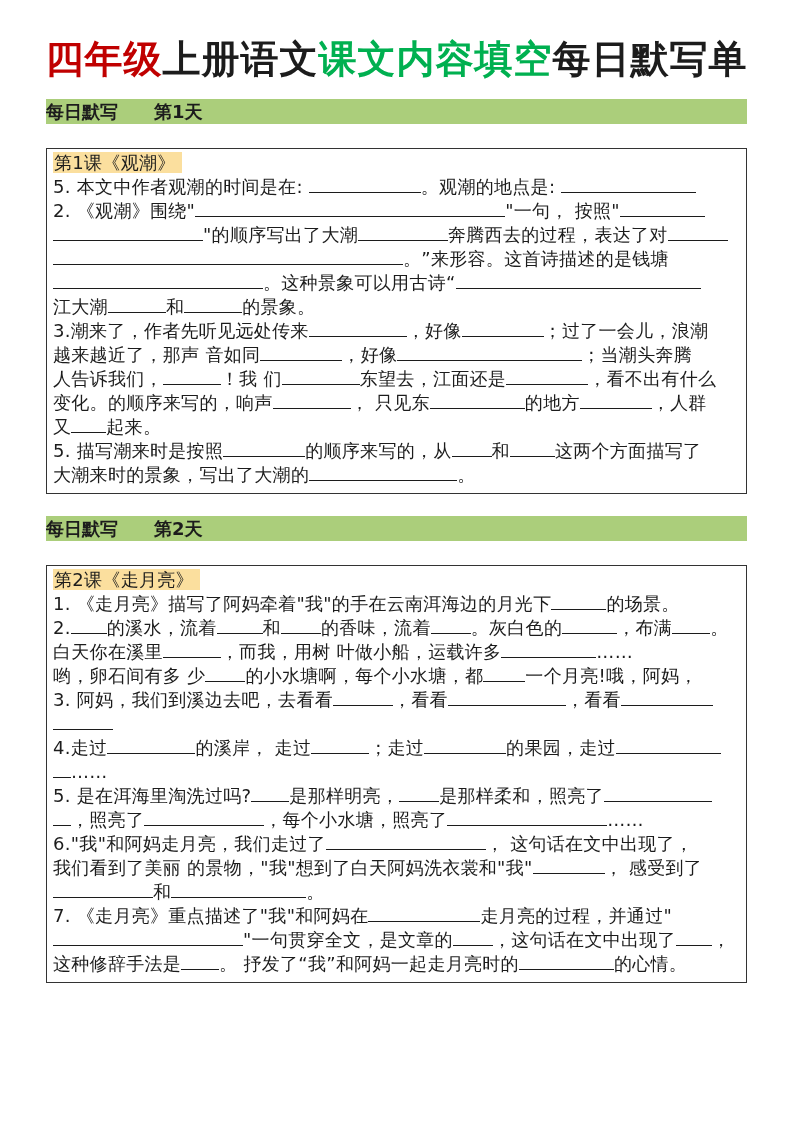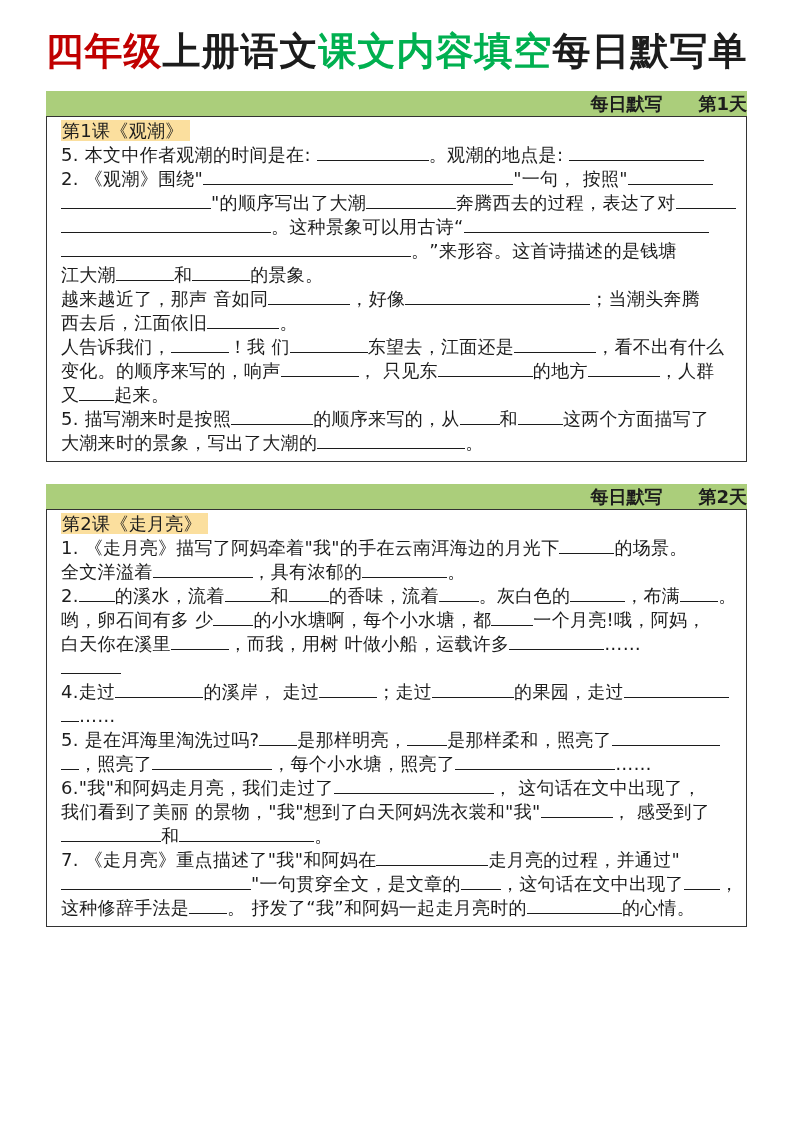--- a/index.html
+++ b/index.html
@@ -5,46 +5,47 @@
   html,body{margin:0;padding:0;background:#ffffff;}
   .page{
     position:relative;
     width:793px;height:1122px;
     background:#fff;
     font-family:"DejaVu Sans",sans-serif;
     color:var(--text,#1c1c1c);
     overflow:hidden;
   }
   .title{
-    margin:4px;
+    margin:12px;
     padding-top:24px;
     text-align:center;
     font-size:38px;
     font-weight:700;
     letter-spacing:1px;
     line-height:1.25;
   }
   .content{margin:0 46px;}
   .day-bar{
     margin-top:15px;
     background:var(--bar-bg,#abce7b);
     height:25px;
     line-height:25px;
-    text-align:right;
+    text-align:left;
     font-size:18px;
     font-weight:700;
     color:#1c1c1c;
   }
   .section + .section .day-bar{margin-top:22px;}
   .qbox{
     border:1.6px solid var(--border,#333);
-    padding:2px 6px 6px 14px;
+    padding:2px 6px 6px 6px;
     font-size:18px;
     line-height:24px;
     letter-spacing:0.3px;
+    margin-top:24px;
   }
   .line{min-height:24px;white-space:nowrap;}
   .lesson-title{
     background:var(--highlight-bg,#fbdf9e);
     padding:0 6px 0 1px;
     font-weight:500;
   }
   .blank{
     display:inline-block;
     height:16px;
@@ -59,41 +60,41 @@
 <div class="page">
   <h1 class="title" id="page-title"><span style="color: rgb(192, 0, 0);">四年级</span><span style="color: rgb(28, 28, 28);">上册语文</span><span style="color: rgb(0, 176, 80);">课文内容填空</span><span style="color: rgb(28, 28, 28);">每日默写单</span></h1>
   <div class="content" id="sections">
       <div class="section">
         <div class="day-bar"><span>每日默写　　第1天</span></div>
         <div class="qbox">
           <div class="line"><span class="lesson-title">第1课《观潮》</span></div>
           <div class="line"><span class="tseg">5. 本文中作者观潮的时间是在: </span><span class="blank" style="width: 112px;"></span><span class="tseg">。观潮的地点是: </span><span class="blank" style="width: 135px;"></span></div>
           <div class="line"><span class="tseg">2. 《观潮》围绕"</span><span class="blank" style="width: 310px;"></span><span class="tseg">"一句， 按照"</span><span class="blank" style="width: 85px;"></span></div>
           <div class="line"><span class="blank" style="width: 150px;"></span><span class="tseg">"的顺序写出了大潮</span><span class="blank" style="width: 90px;"></span><span class="tseg">奔腾西去的过程，表达了对</span><span class="blank" style="width: 60px;"></span></div>
+          <div class="line"><span class="blank" style="width: 350px;"></span><span class="tseg">。”来形容。这首诗描述的是钱塘</span></div>
           <div class="line"><span class="blank" style="width: 210px;"></span><span class="tseg">。这种景象可以用古诗“</span><span class="blank" style="width: 245px;"></span></div>
-          <div class="line"><span class="blank" style="width: 350px;"></span><span class="tseg">。”来形容。这首诗描述的是钱塘</span></div>
           <div class="line"><span class="tseg">江大潮</span><span class="blank" style="width: 58px;"></span><span class="tseg">和</span><span class="blank" style="width: 58px;"></span><span class="tseg">的景象。</span></div>
+          <div class="line"><span class="tseg">3.潮来了，作者先听见远处传来</span><span class="blank" style="width: 98px;"></span><span class="tseg">，好像</span><span class="blank" style="width: 82px;"></span><span class="tseg">；过了一会儿，浪潮</span></div>
           <div class="line"><span class="tseg">越来越近了，那声 音如同</span><span class="blank" style="width: 82px;"></span><span class="tseg">，好像</span><span class="blank" style="width: 185px;"></span><span class="tseg">；当潮头奔腾</span></div>
-          <div class="line"><span class="tseg">西去后，江面依旧</span><span class="blank" style="width: 72px;"></span><span class="tseg">。</span></div>
           <div class="line"><span class="tseg">人告诉我们，</span><span class="blank" style="width: 58px;"></span><span class="tseg">！我 们</span><span class="blank" style="width: 78px;"></span><span class="tseg">东望去，江面还是</span><span class="blank" style="width: 82px;"></span><span class="tseg">，看不出有什么</span></div>
           <div class="line"><span class="tseg">变化。的顺序来写的，响声</span><span class="blank" style="width: 78px;"></span><span class="tseg">， 只见东</span><span class="blank" style="width: 95px;"></span><span class="tseg">的地方</span><span class="blank" style="width: 72px;"></span><span class="tseg">，人群</span></div>
           <div class="line"><span class="tseg">又</span><span class="blank" style="width: 35px;"></span><span class="tseg">起来。</span></div>
           <div class="line"><span class="tseg">5. 描写潮来时是按照</span><span class="blank" style="width: 82px;"></span><span class="tseg">的顺序来写的，从</span><span class="blank" style="width: 40px;"></span><span class="tseg">和</span><span class="blank" style="width: 45px;"></span><span class="tseg">这两个方面描写了</span></div>
           <div class="line"><span class="tseg">大潮来时的景象，写出了大潮的</span><span class="blank" style="width: 148px;"></span><span class="tseg">。</span></div>
         </div>
       </div>
       <div class="section">
         <div class="day-bar"><span>每日默写　　第2天</span></div>
         <div class="qbox">
           <div class="line"><span class="lesson-title">第2课《走月亮》</span></div>
           <div class="line"><span class="tseg">1. 《走月亮》描写了阿妈牵着"我"的手在云南洱海边的月光下</span><span class="blank" style="width: 55px;"></span><span class="tseg">的场景。</span></div>
-          <div class="line"><span class="tseg">全文洋溢着</span><span class="blank" style="width: 100px;"></span><span class="tseg">，具有浓郁的</span><span class="blank" style="width: 85px;"></span><span class="tseg">。</span></div>
           <div class="line"><span class="tseg">2.</span><span class="blank" style="width: 36px;"></span><span class="tseg">的溪水，流着</span><span class="blank" style="width: 46px;"></span><span class="tseg">和</span><span class="blank" style="width: 40px;"></span><span class="tseg">的香味，流着</span><span class="blank" style="width: 40px;"></span><span class="tseg">。灰白色的</span><span class="blank" style="width: 55px;"></span><span class="tseg">，布满</span><span class="blank" style="width: 38px;"></span><span class="tseg">。</span></div>
+          <div class="line"><span class="tseg">白天你在溪里</span><span class="blank" style="width: 58px;"></span><span class="tseg">，而我，用树 叶做小船，运载许多</span><span class="blank" style="width: 95px;"></span><span class="tseg">……</span></div>
           <div class="line"><span class="tseg">哟，卵石间有多 少</span><span class="blank" style="width: 40px;"></span><span class="tseg">的小水塘啊，每个小水塘，都</span><span class="blank" style="width: 42px;"></span><span class="tseg">一个月亮!哦，阿妈，</span></div>
-          <div class="line"><span class="tseg">白天你在溪里</span><span class="blank" style="width: 58px;"></span><span class="tseg">，而我，用树 叶做小船，运载许多</span><span class="blank" style="width: 95px;"></span><span class="tseg">……</span></div>
+          <div class="line"><span class="tseg">3. 阿妈，我们到溪边去吧，去看看</span><span class="blank" style="width: 60px;"></span><span class="tseg">，看看</span><span class="blank" style="width: 118px;"></span><span class="tseg">，看看</span><span class="blank" style="width: 92px;"></span></div>
           <div class="line"><span class="blank" style="width: 60px;"></span></div>
           <div class="line"><span class="tseg">4.走过</span><span class="blank" style="width: 88px;"></span><span class="tseg">的溪岸， 走过</span><span class="blank" style="width: 58px;"></span><span class="tseg">；走过</span><span class="blank" style="width: 82px;"></span><span class="tseg">的果园，走过</span><span class="blank" style="width: 105px;"></span></div>
           <div class="line"><span class="blank" style="width: 18px;"></span><span class="tseg">……</span></div>
           <div class="line"><span class="tseg">5. 是在洱海里淘洗过吗?</span><span class="blank" style="width: 38px;"></span><span class="tseg">是那样明亮，</span><span class="blank" style="width: 40px;"></span><span class="tseg">是那样柔和，照亮了</span><span class="blank" style="width: 108px;"></span></div>
           <div class="line"><span class="blank" style="width: 18px;"></span><span class="tseg">，照亮了</span><span class="blank" style="width: 120px;"></span><span class="tseg">，每个小水塘，照亮了</span><span class="blank" style="width: 160px;"></span><span class="tseg">……</span></div>
           <div class="line"><span class="tseg">6."我"和阿妈走月亮，我们走过了</span><span class="blank" style="width: 160px;"></span><span class="tseg">， 这句话在文中出现了，</span></div>
           <div class="line"><span class="tseg">我们看到了美丽 的景物，"我"想到了白天阿妈洗衣裳和"我"</span><span class="blank" style="width: 72px;"></span><span class="tseg">， 感受到了</span></div>
           <div class="line"><span class="blank" style="width: 100px;"></span><span class="tseg">和</span><span class="blank" style="width: 135px;"></span><span class="tseg">。</span></div>
           <div class="line"><span class="tseg">7. 《走月亮》重点描述了"我"和阿妈在</span><span class="blank" style="width: 112px;"></span><span class="tseg">走月亮的过程，并通过"</span></div>
           <div class="line"><span class="blank" style="width: 190px;"></span><span class="tseg">"一句贯穿全文，是文章的</span><span class="blank" style="width: 40px;"></span><span class="tseg">，这句话在文中出现了</span><span class="blank" style="width: 36px;"></span><span class="tseg">，</span></div>

